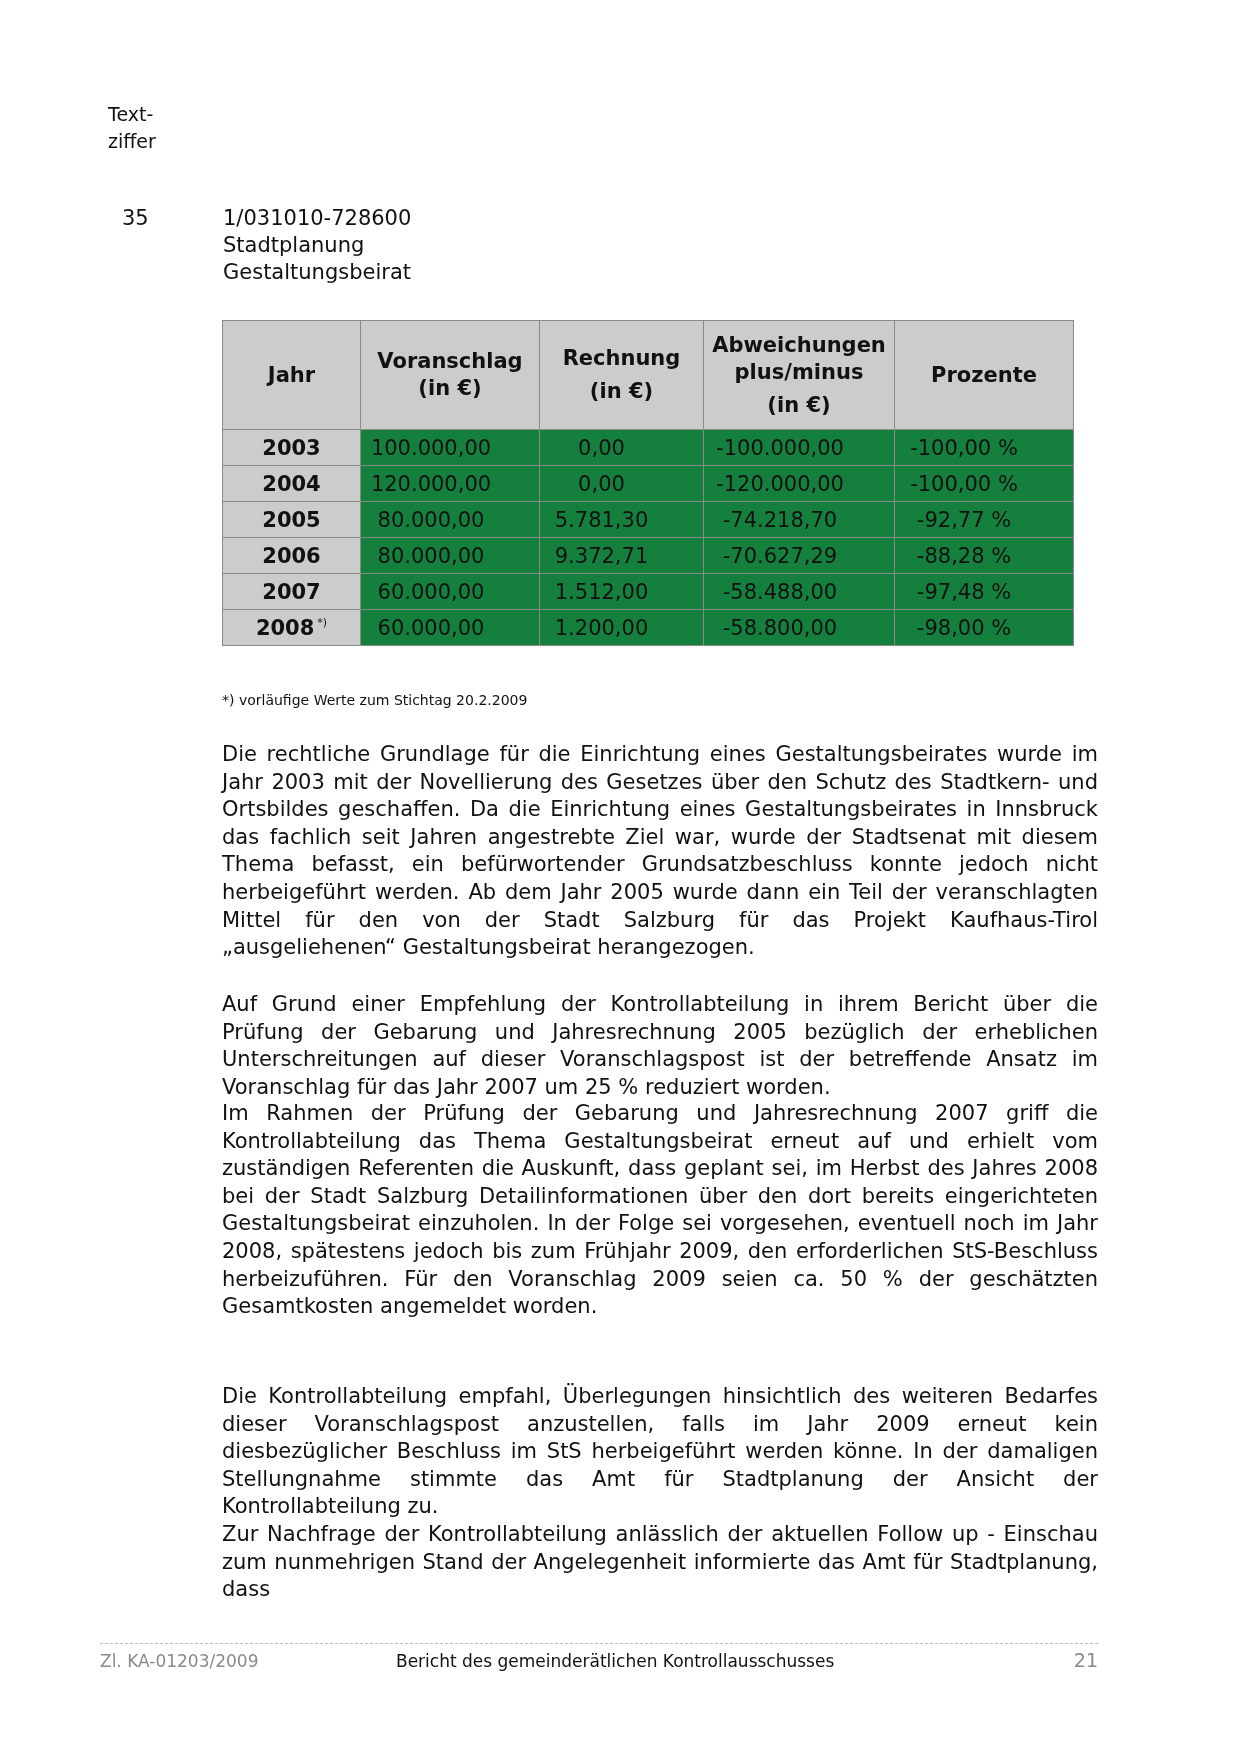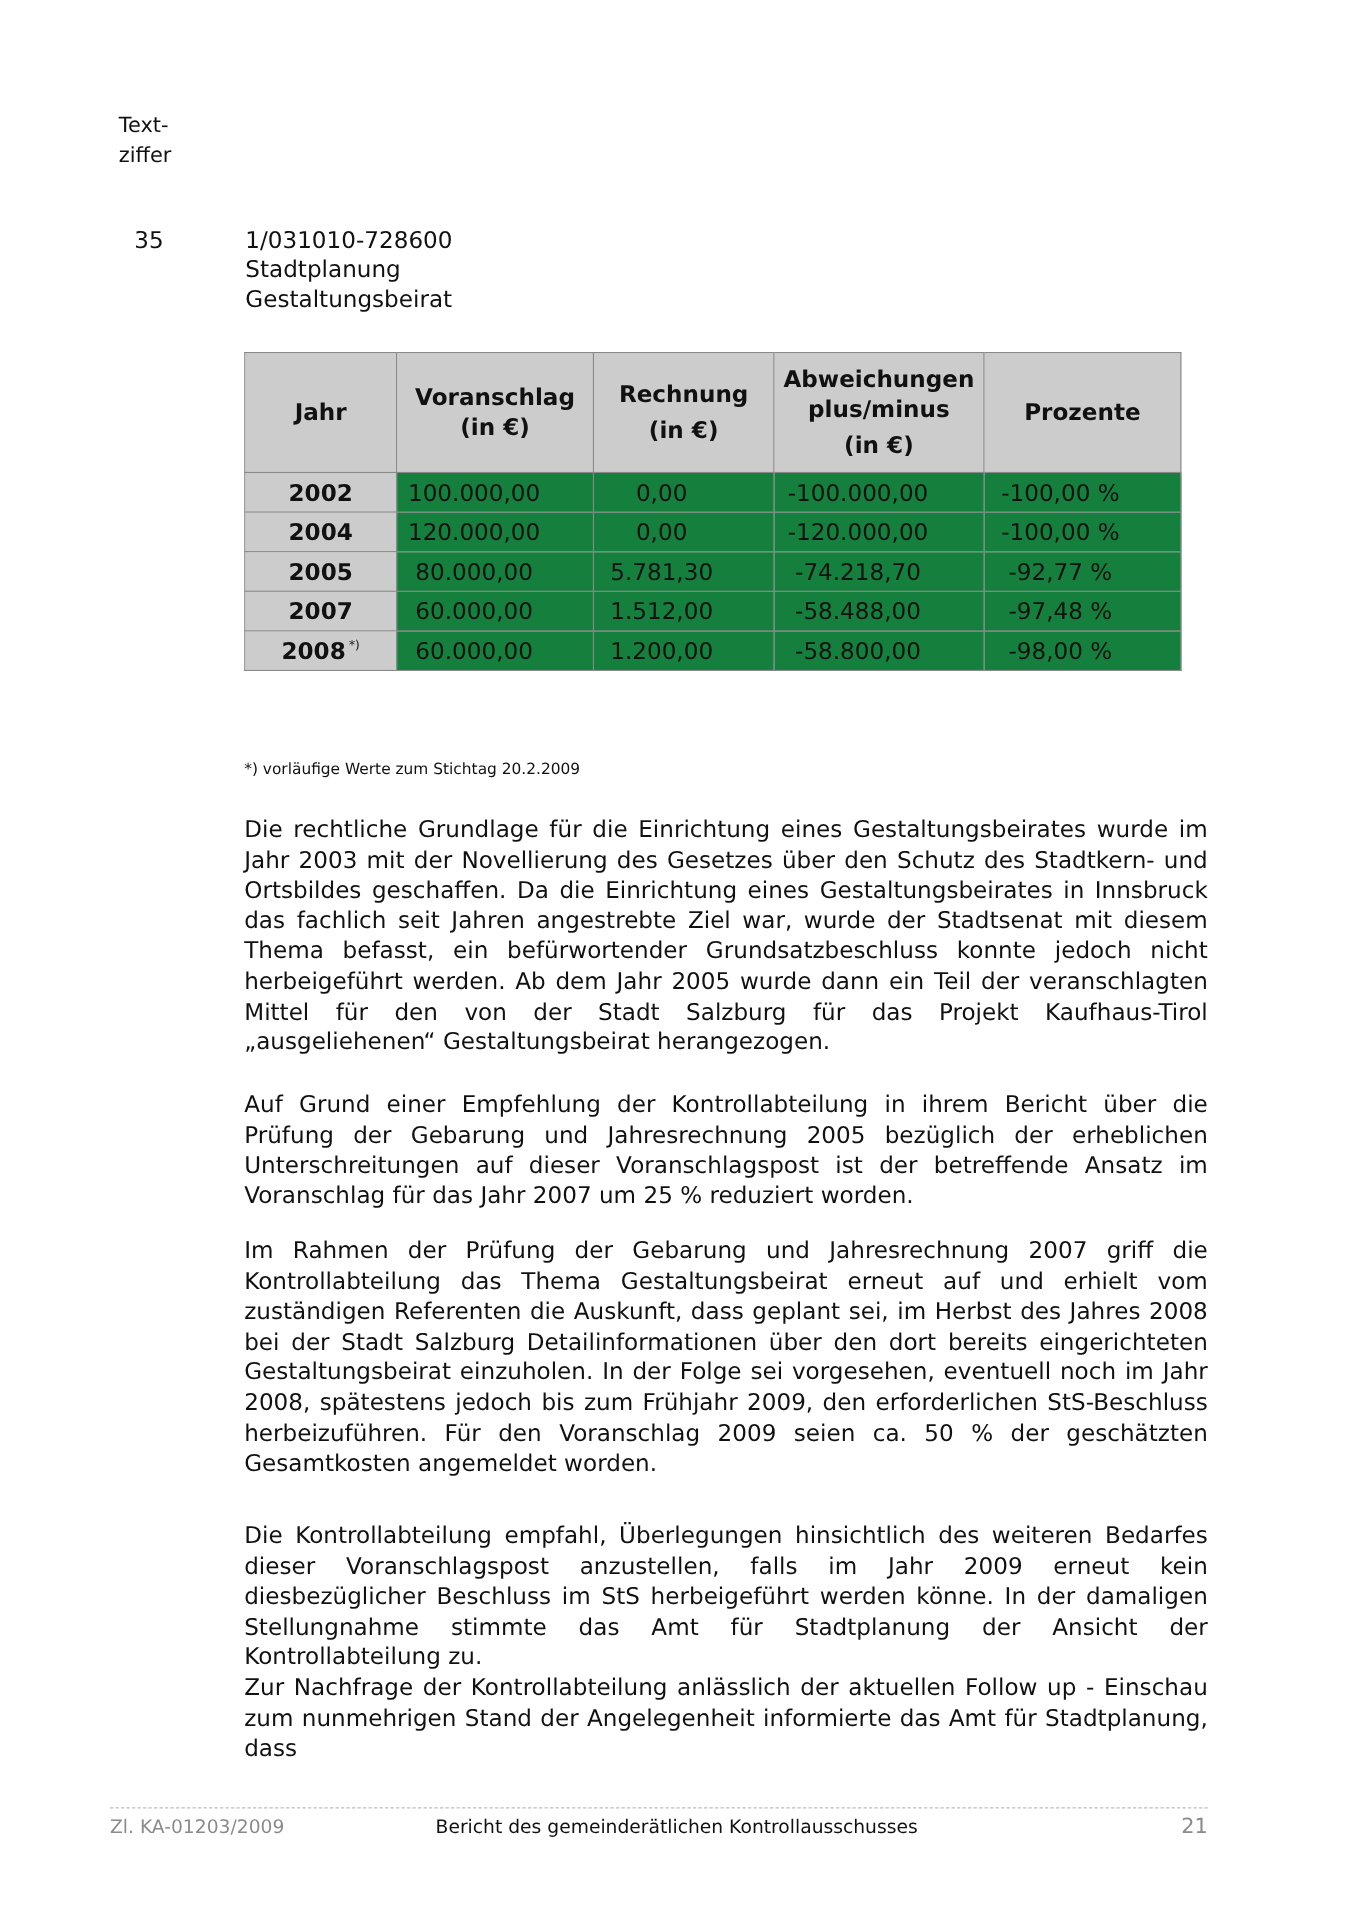--- a/index.html
+++ b/index.html
@@ -51,21 +51,21 @@
     font-size: 14px; color: #111; text-align: center;
   }
 
   .body-text {
     position: absolute; left: 222px; width: 876px;
     font-size: 21px; line-height: 27.6px; text-align: justify;
     hyphens: manual;
   }
   .p1 { top: 741px; }
   .p2 { top: 991px; }
-  .p3 { top: 1124px; }
+  .p3 { top: 1100px; }
   .p4 { top: 1383px; }
   .p5 { top: 1521px; }
 
   .footer-rule {
     position: absolute; left: 100px; top: 1643px; width: 998px;
     border-top: 1px dashed #bdbdbd;
   }
   .footer-left {
     position: absolute; left: 100px; top: 1651px;
     font-size: 17px; color: #8a8a8a;
@@ -107,39 +107,46 @@
       <th class="col-abw">
         <span>Abweichungen</span><br>
         <span>plus/minus</span>
         <span class="hdr-sub">(in €)</span>
       </th>
       <th class="col-proz"><span>Prozente</span></th>
     </tr>
   </thead>
   <tbody id="table-body">
       <tr>
-        <td class="year"><span>2002</span></td>
+        <td class="year"><span>2003</span></td>
         <td class="num-vor"><span>100.000,00</span></td>
         <td class="num-right"><span>0,00</span></td>
         <td class="num-abw"><span>-100.000,00</span></td>
         <td class="num-proz"><span>-100,00 %</span></td>
       </tr>
       <tr>
         <td class="year"><span>2004</span></td>
         <td class="num-vor"><span>120.000,00</span></td>
         <td class="num-right"><span>0,00</span></td>
         <td class="num-abw"><span>-120.000,00</span></td>
         <td class="num-proz"><span>-100,00 %</span></td>
       </tr>
       <tr>
         <td class="year"><span>2005</span></td>
         <td class="num-vor"><span>80.000,00</span></td>
         <td class="num-right"><span>5.781,30</span></td>
         <td class="num-abw"><span>-74.218,70</span></td>
         <td class="num-proz"><span>-92,77 %</span></td>
+      </tr>
+      <tr>
+        <td class="year"><span>2006</span></td>
+        <td class="num-vor"><span>80.000,00</span></td>
+        <td class="num-right"><span>9.372,71</span></td>
+        <td class="num-abw"><span>-70.627,29</span></td>
+        <td class="num-proz"><span>-88,28 %</span></td>
       </tr>
       <tr>
         <td class="year"><span>2007</span></td>
         <td class="num-vor"><span>60.000,00</span></td>
         <td class="num-right"><span>1.512,00</span></td>
         <td class="num-abw"><span>-58.488,00</span></td>
         <td class="num-proz"><span>-97,48 %</span></td>
       </tr>
       <tr>
         <td class="year"><span>2008</span><sup class="mark">*)</sup></td>

